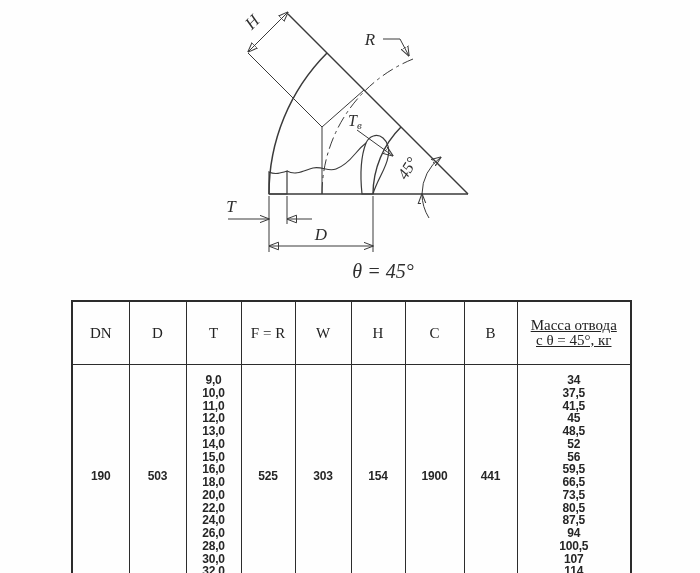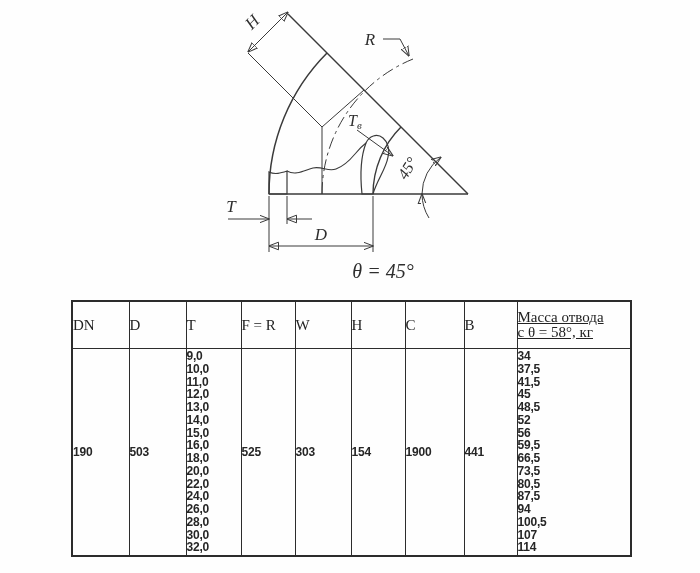--- a/index.html
+++ b/index.html
@@ -3,21 +3,21 @@
 <meta charset="utf-8">
 <style>
   html,body{margin:0;padding:0;background:#ffffff;}
   .page{position:relative;width:700px;height:573px;background:#fefefe;overflow:hidden;
         font-family:"Liberation Serif", serif;}
   svg.drawing{position:absolute;left:0;top:0;}
   svg.drawing path, svg.drawing line, svg.drawing polyline{fill:none;stroke:#3a3a3a;}
   .lab{font-family:"Liberation Serif",serif;font-style:italic;fill:#2e2e2e;}
   table.dims{position:absolute;left:71px;top:300px;width:559px;border-collapse:collapse;
              table-layout:fixed;border:2.2px solid #2c2c2c;}
-  table.dims th, table.dims td{border:1.5px solid #2c2c2c;text-align:left;padding:0;}
+  table.dims th, table.dims td{border:1.5px solid #2c2c2c;text-align:center;padding:8px;}
   table.dims thead th{height:46px;font-weight:normal;font-size:15px;color:#222;
                       font-family:"Liberation Serif",serif;}
   th.mass-h{font-size:12.5px;line-height:15px;text-decoration:underline;}
   table.dims tbody td{height:206px;vertical-align:middle;
                       font-family:"Liberation Sans",sans-serif;font-weight:700;
                       font-size:12px;color:#262626;letter-spacing:-0.2px;margin-top:29px;}
   td.multi{font-size:10.8px;line-height:12.75px;white-space:pre-line;padding:2px 0 1px 0;}
   td.mass{color:#31405f;}
 </style>
 </head>
@@ -93,21 +93,21 @@
         <th>DN</th>
         <th>D</th>
         <th>T</th>
         <th>F = R</th>
         <th>W</th>
         <th>H</th>
         <th>C</th>
         <th>B</th>
         <th class="mass-h">
           <div class="l1">Масса отвода</div>
-          <div class="l2">с θ = 58°, кг</div>
+          <div class="l2">с θ = 45°, кг</div>
         </th>
       </tr>
     </thead>
     <tbody>
       <tr>
         <td>190</td>
         <td>503</td>
         <td class="multi">9,0
 10,0
 11,0

